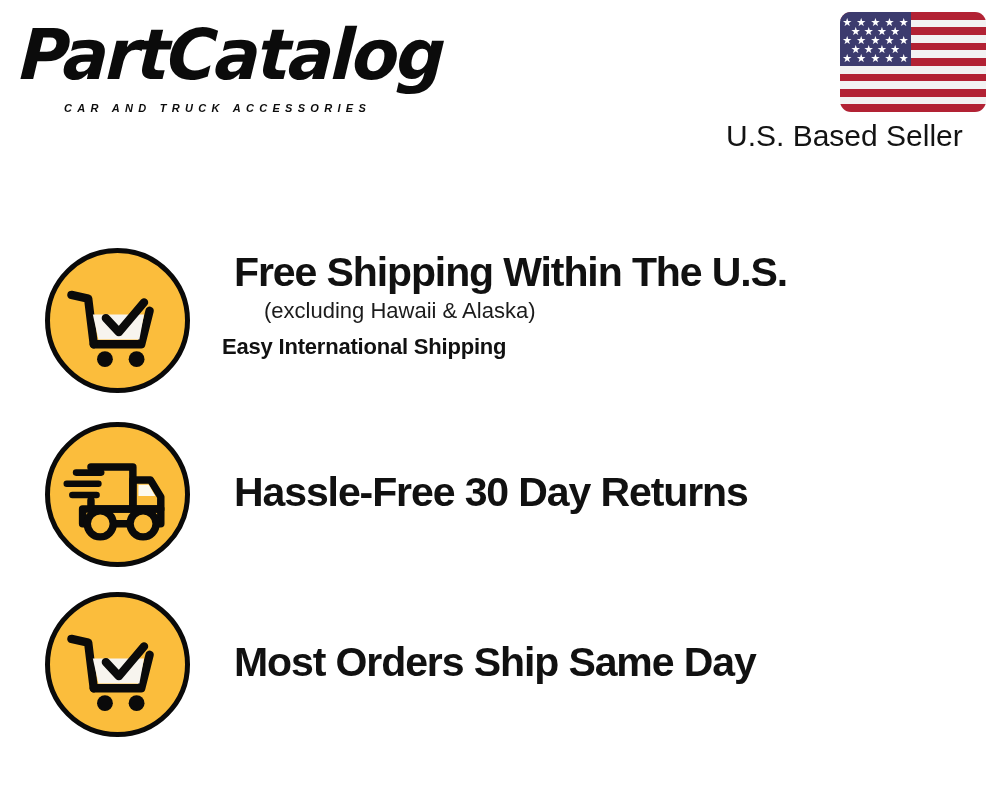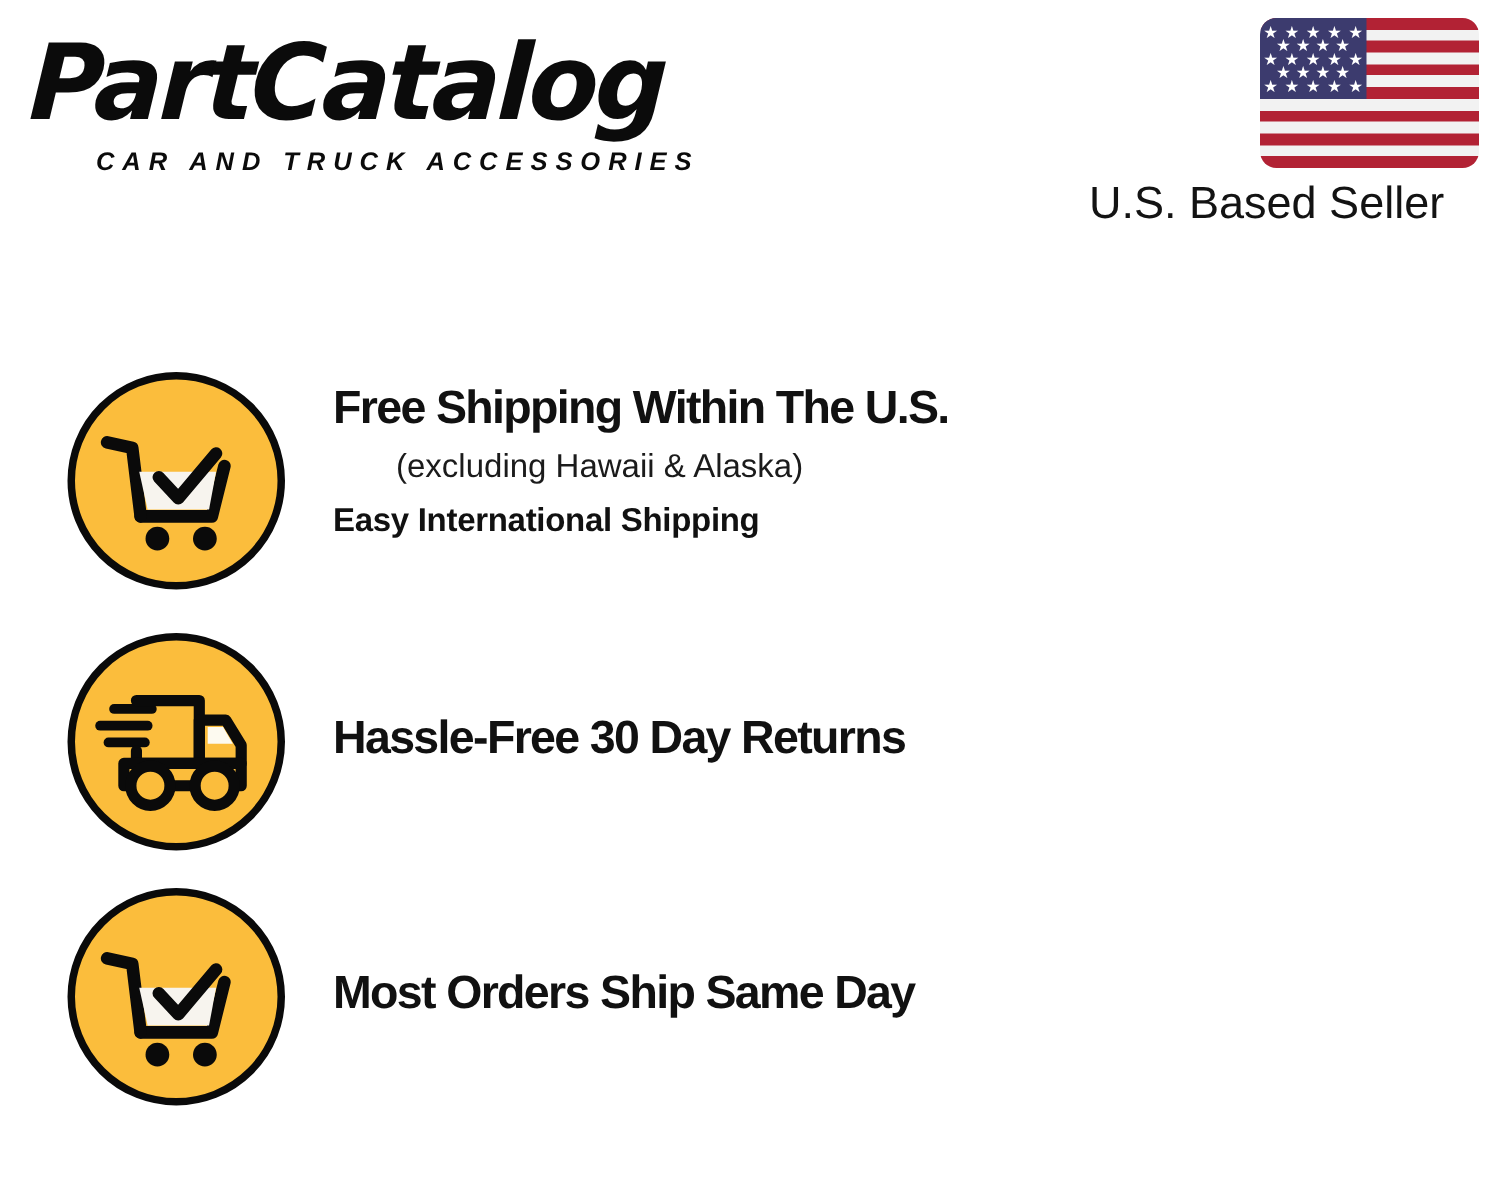--- a/index.html
+++ b/index.html
@@ -22,21 +22,21 @@
     letter-spacing:-2.5px;
     color:#0b0b0b;
     transform:scaleX(0.97) skewX(-3deg);
     transform-origin:left top;
     white-space:nowrap;
   }
   .brand-tagline {
     position:absolute; left:42px; top:82px;
     font-family:"Liberation Sans", sans-serif;
     font-weight:bold; font-style:italic;
-    font-size:17px; line-height:16px;
+    font-size:11px; line-height:16px;
     letter-spacing:5.3px;
     color:#0b0b0b;
     white-space:nowrap;
   }
 
   
   .flag-wrap { position:absolute; left:840px; top:12px; width:146px; height:100px; }
   .flag {
     position:relative; width:146px; height:100px;
     border-radius:11px; overflow:hidden;
@@ -82,22 +82,22 @@
   .badge {
     position:absolute; left:45px; top:0;
     width:145px; height:145px; border-radius:50%;
     background:#fbbd3c; border:5px solid #0a0a0a;
   }
   .badge svg { position:absolute; left:0; top:0; width:100%; height:100%; }
 
   .ftext { position:absolute; left:222px; top:0; width:770px; }
 
   .f-title {
-    font-weight:bold; font-size:31px; line-height:48px;
-    letter-spacing:-1.1px; color:#111111; white-space:nowrap;
+    font-weight:bold; font-size:41px; line-height:48px;
+    letter-spacing:-1.1px; color:#111111; white-space:nowrap;margin-left:12px;
   }
   .f-sub {
     font-weight:400; font-size:22px; line-height:30px;
     color:#1b1b1b; white-space:nowrap;margin-left:42px;
   }
   .f-subhead {
     font-weight:bold; font-size:22px; line-height:30px;
     letter-spacing:-0.2px; color:#111111; white-space:nowrap;
     margin-top:6px;
   }

